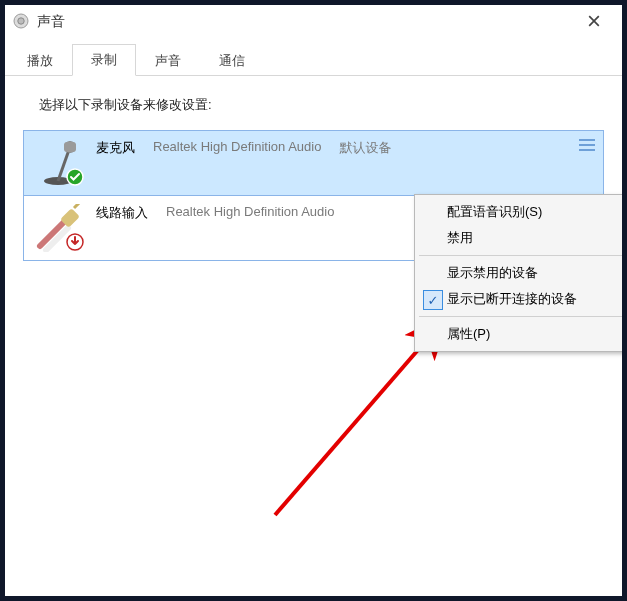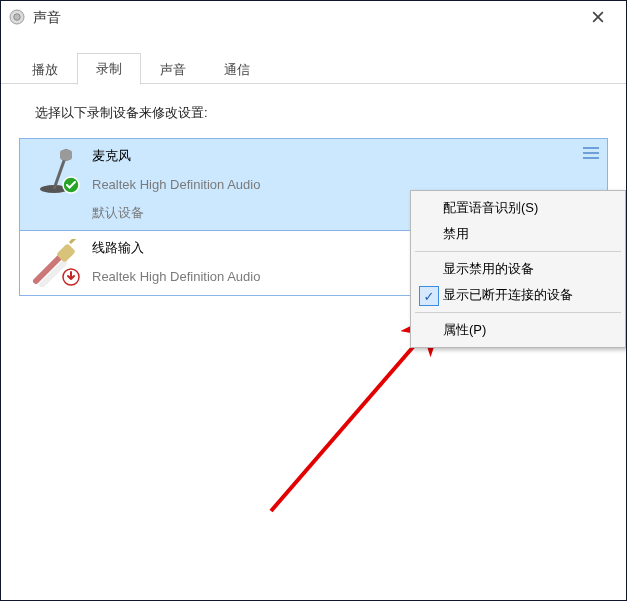--- a/index.html
+++ b/index.html
@@ -1,32 +1,32 @@
 <!DOCTYPE html>
 <html><head>
 <meta charset="utf-8">
 <style>
   html,body{margin:0;padding:0;font-family:"Microsoft YaHei","Segoe UI",Tahoma,sans-serif;font-size:13px;color:#000;background:#fff}
-  .window{position:relative;width:627px;height:601px;background:#fff;border:1px solid #0f172a;box-sizing:border-box;overflow:hidden}
+  .window{position:relative;width:627px;height:601px;background:#fff;border:5px solid #0f172a;box-sizing:border-box;overflow:hidden}
   .titlebar{height:32px;line-height:32px;padding:0 8px;display:flex;align-items:center;color:#333}
   .title-icon{width:16px;height:16px;margin-right:8px;display:inline-flex}
   .title-text{flex:1;font-size:14px}
   .close-btn{width:40px;height:32px;display:flex;align-items:center;justify-content:center;color:#555;font-size:16px}
-  .tabs{display:flex;align-items:center;padding:0 12px;border-bottom:1px solid #d7d7d7;height:30px;margin-top:20px}
+  .tabs{display:flex;align-items:flex-end;padding:0 3px;border-bottom:1px solid #d7d7d7;height:30px;margin-top:8px}
   .tab{padding:6px 18px;color:#444;border:1px solid transparent;border-bottom:none;position:relative;top:1px;cursor:default}
   .tab.active{background:#fff;border:1px solid #d7d7d7;border-bottom:1px solid #fff}
   .body{padding:14px 18px}
   .prompt{margin:6px 0 16px 16px;color:#222}
   .device-list{border:1px solid #8ab4e8;background:#fff}
   .device{display:flex;align-items:flex-start;padding:8px 10px;gap:14px}
   .device.selected{background:#cce8ff;border-bottom:1px solid #8ab4e8;position:relative}
   .burger{position:absolute;right:8px;top:8px;display:flex;flex-direction:column;gap:3px}
   .burger span{display:block;width:16px;height:2px;background:#6ea0d8}
   .dev-icon{width:48px;height:48px;position:relative;flex:none}
-  .dev-text{display:flex;flex-direction:column;gap:12px}
+  .dev-text{display:flex;flex-direction:row;gap:18px}
   .dev-name{color:#000}
   .dev-sub{color:#7a7a7a}
   .overlay-ok{position:absolute;right:-2px;bottom:-2px}
   .overlay-dn{position:absolute;right:-2px;bottom:-2px}
 
   
   .ctxmenu{position:absolute;left:409px;top:189px;width:210px;background:#f5f5f5;border:1px solid #b9b9b9;box-shadow:2px 2px 4px rgba(0,0,0,.25);padding:4px 2px;z-index:10}
   .ctx-item{display:flex;align-items:center;height:26px;padding:0 8px 0 30px;position:relative;color:#000;white-space:nowrap}
   .ctx-sep{height:1px;background:#d0d0d0;margin:4px 2px}
   .ctx-check{position:absolute;left:6px;top:4px;width:18px;height:18px;border:1px solid #3a8de0;background:#d6e8fb;display:flex;align-items:center;justify-content:center;color:#2061b3;font-size:13px}

